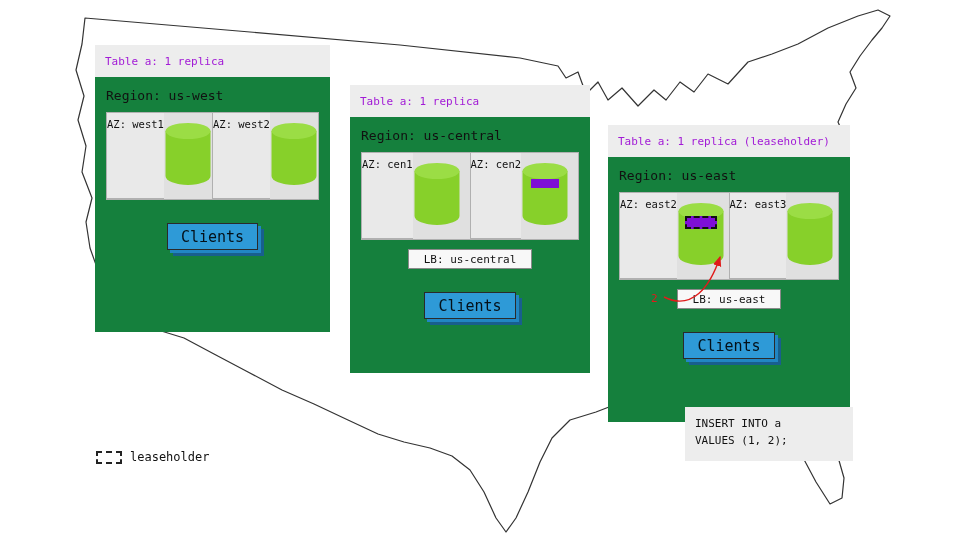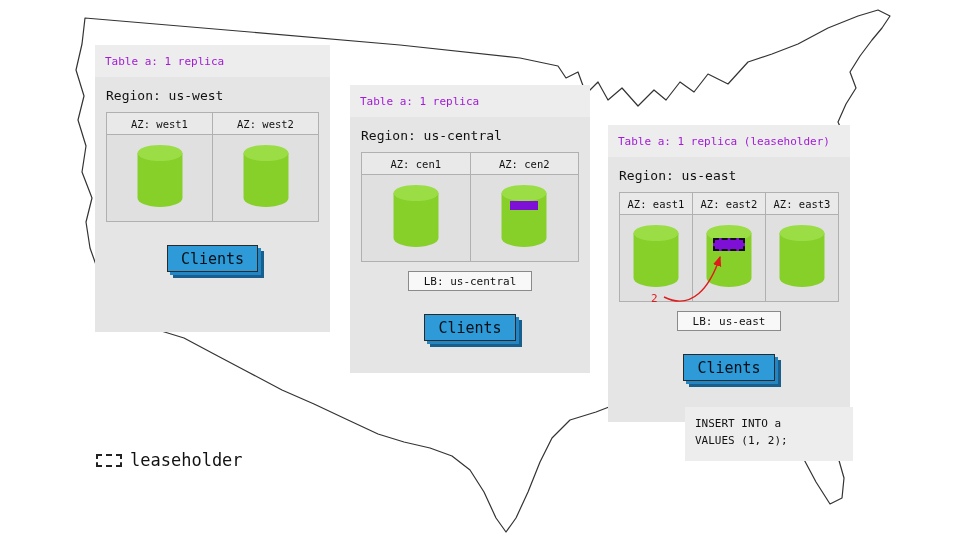--- a/index.html
+++ b/index.html
@@ -1,38 +1,38 @@
 <!DOCTYPE html>
 <html><head>
 <meta charset="utf-8">
 <style>
   html,body{margin:0;padding:0;}
   body{width:960px;height:540px;position:relative;background:#ffffff;overflow:hidden;
        font-family:"DejaVu Sans Mono",monospace;}
   #map{position:absolute;left:0;top:0;z-index:0;}
-  .panel{position:absolute;background:#e5e5e5;z-index:2;}
+  .panel{position:absolute;background:#15803d;z-index:2;}
   .panel-header{background:#ededed;color:#a21bd6;font-size:11px;padding:10px 8px 9px 10px;white-space:nowrap;}
   .region-title{font-size:13px;color:#111;padding:11px 10px 9px 11px;}
   .az-box{display:flex;margin:0 11px;border:1px solid #b0b0b0;background:#e0e0e0;}
-  .az-col{flex:1;border-right:1px solid #b0b0b0;display:flex;flex-direction:column;}
+  .az-col{flex:1;border-right:1px solid #b0b0b0;display:flex;flex-direction:row;}
   .az-col:last-child{border-right:none;}
   .az-head{font-size:10.5px;color:#111;text-align:center;padding:5px 0 4px;border-bottom:1px solid #b0b0b0;background:#e9e9e9;white-space:nowrap;}
   .az-cell{display:flex;justify-content:center;padding:9px 0 13px;}
   .cyl{position:relative;width:48px;height:64px;}
   .range{position:absolute;left:10px;top:17px;width:28px;height:9px;background:#7e0fd6;}
   .range.leaseholder{border:2px dashed #101010;left:8px;top:14px;}
   .lb-box{margin:9px auto 0;width:max-content;padding:3px 15px 2px;background:#f8f8f8;border:1px solid #8a8a8a;font-size:11px;color:#111;}
   .clients-btn{margin:23px auto 0;width:max-content;padding:4px 13px 3px;background:#2e9ad7;border:1px solid #2a2a2a;
                font-size:15px;color:#041018;box-shadow:3px 3px 0 #2186c3,6px 6px 0 #185f8d;}
   .annot{position:absolute;left:0;top:0;z-index:5;pointer-events:none;}
   .sql-note{position:absolute;left:685px;top:407px;width:158px;height:46px;background:#ededed;
             padding:8px 0 0 10px;font-size:11px;color:#111;line-height:1.55;z-index:3;}
   .legend{position:absolute;left:96px;top:450px;display:flex;align-items:center;gap:8px;z-index:3;}
   .legend-swatch{width:22px;height:9px;background:#ffffff;border:2px dashed #222;}
-  .legend-label{font-size:17px;color:#111;}
+  .legend-label{font-size:12px;color:#111;}
   
   .panel-west{left:95px;top:45px;width:235px;height:287px;}
   .panel-central{left:350px;top:85px;width:240px;height:288px;}
   .panel-east{left:608px;top:125px;width:242px;height:297px;}
 </style>
 </head>
 <body>
 
 <svg id="map" width="960" height="540" viewBox="0 0 960 540">
   <path d="M85 18 L250 32 L400 45 L520 58 L558 66 L566 78 L578 72 L586 94 L598 82 L608 100 L622 88 L638 106
@@ -106,31 +106,20 @@
   </div>
   <div class="lb-box">LB: us-central</div>
   <div class="clients-btn">Clients</div>
 </div>
 
 <div class="panel panel-east">
   <div class="panel-header">Table a: 1 replica (leaseholder)</div>
   <div class="region-title">Region: us-east</div>
   <div class="az-box">
     <div class="az-col">
-      <div class="az-head">AZ: east1</div>
-      <div class="az-cell">
-        <div class="cyl">
-          <svg width="48" height="64">
-              <path d="M1.5 9 v45 a22.5 9 0 0 0 45 0 v-45 z" fill="#87d02a"></path>
-              <ellipse cx="24" cy="9" rx="22.5" ry="8" fill="#9bdd45"></ellipse>
-            </svg>
-        </div>
-      </div>
-    </div>
-    <div class="az-col">
       <div class="az-head">AZ: east2</div>
       <div class="az-cell">
         <div class="cyl">
           <svg width="48" height="64">
               <path d="M1.5 9 v45 a22.5 9 0 0 0 45 0 v-45 z" fill="#87d02a"></path>
               <ellipse cx="24" cy="9" rx="22.5" ry="8" fill="#9bdd45"></ellipse>
             </svg>
           <div class="range leaseholder"></div>
         </div>
       </div>

